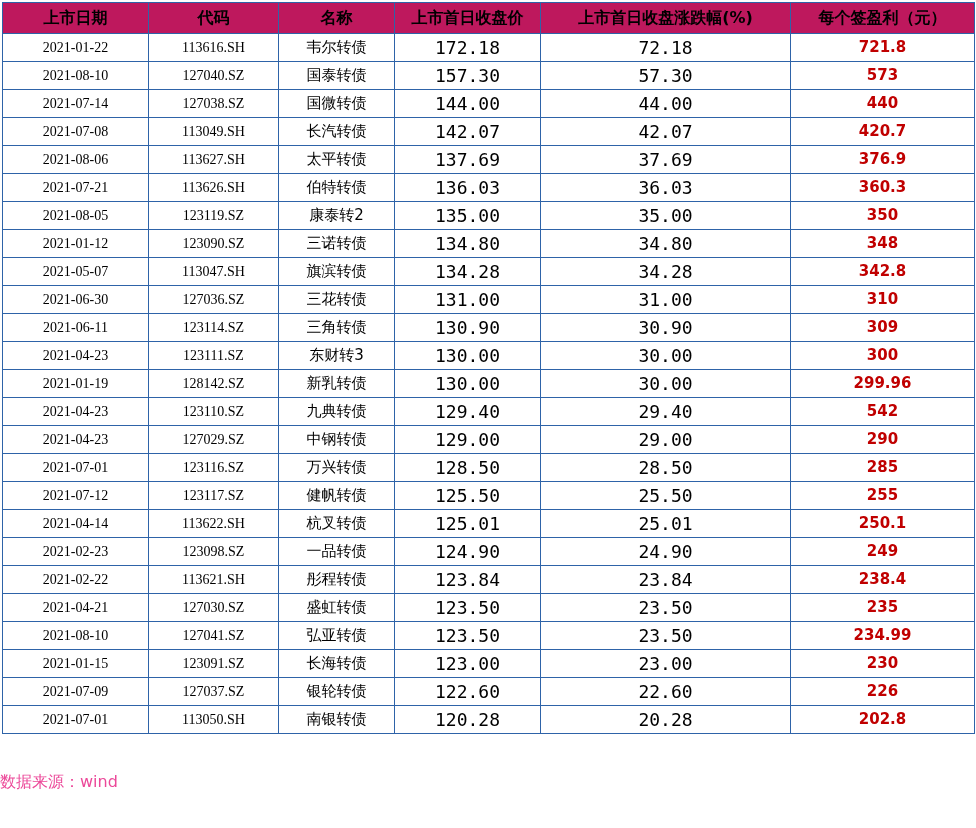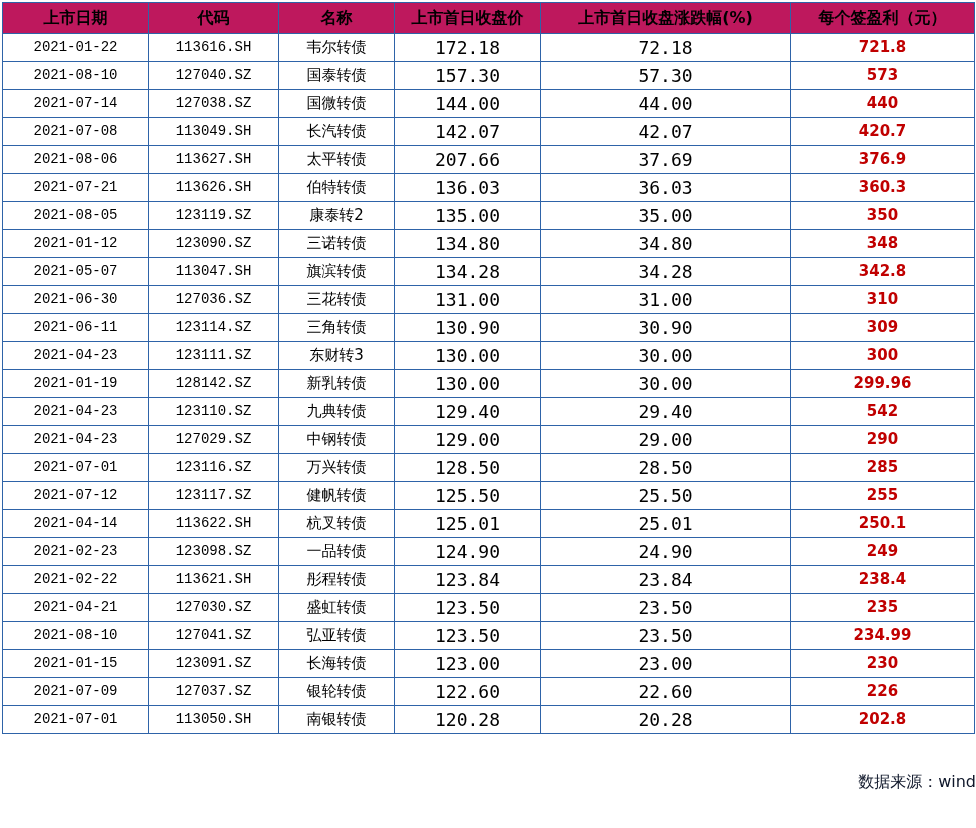--- a/index.html
+++ b/index.html
@@ -45,44 +45,44 @@
     font-family: "DejaVu Sans", "Liberation Sans", sans-serif;
   }
   col.c-date   { width: 146px; }
   col.c-code   { width: 130px; }
   col.c-name   { width: 116px; }
   col.c-close  { width: 146px; }
   col.c-chg    { width: 250px; }
   col.c-profit { width: 184px; }
 
   td.date, td.code {
-    font-family: Liberation Mono, monospace;
+    font-family: Liberation Serif, serif;
     font-size: 14px;
   }
   td.name {
     font-family: "DejaVu Sans", "Liberation Sans", sans-serif;
     font-size: 15px;
     margin-left: 24px;
   }
   td.num {
     font-family: "DejaVu Sans Mono", "Liberation Mono", monospace;
     font-size: 18px;
   }
   td.profit {
     font-family: "DejaVu Sans", "Liberation Sans", sans-serif;
     font-size: 15px;
     font-weight: bold;
     color: #c00000;
   }
   .source {
     margin-top: 38px;
-    text-align: right;
+    text-align: left;
     font-family: "DejaVu Sans", "Liberation Sans", sans-serif;
     font-size: 16px;
-    color: #0f172a;
+    color: #ec4899;
   }
 </style>
 </head>
 <body>
 
 <div class="page">
 
   <table class="data-table">
     <colgroup>
       <col class="c-date">
@@ -132,21 +132,21 @@
         <td class="code">113049.SH</td>
         <td class="name">长汽转债</td>
         <td class="num">142.07</td>
         <td class="num">42.07</td>
         <td class="profit">420.7</td>
       </tr>
       <tr>
         <td class="date">2021-08-06</td>
         <td class="code">113627.SH</td>
         <td class="name">太平转债</td>
-        <td class="num">207.66</td>
+        <td class="num">137.69</td>
         <td class="num">37.69</td>
         <td class="profit">376.9</td>
       </tr>
       <tr>
         <td class="date">2021-07-21</td>
         <td class="code">113626.SH</td>
         <td class="name">伯特转债</td>
         <td class="num">136.03</td>
         <td class="num">36.03</td>
         <td class="profit">360.3</td>

